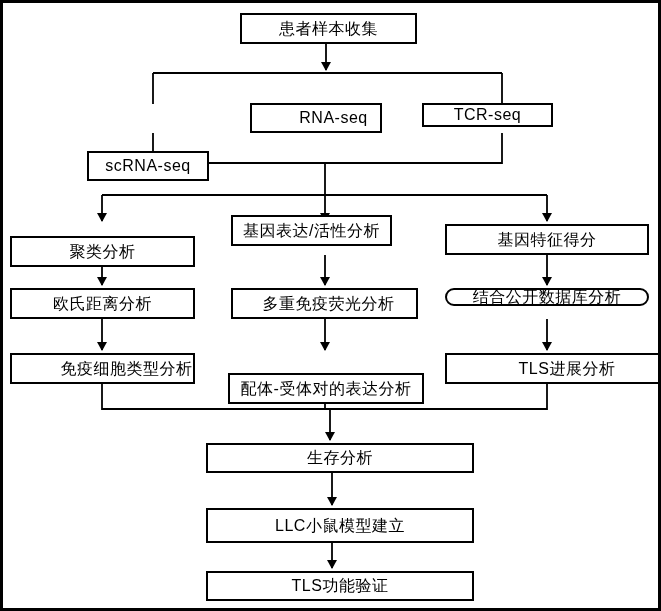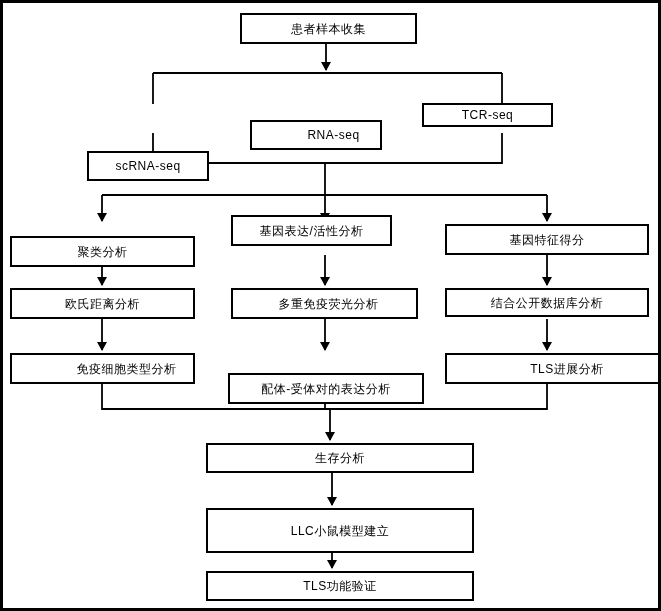--- a/index.html
+++ b/index.html
@@ -26,21 +26,21 @@
     position: absolute;
     left: 0;
     top: 0;
   }
   .node {
     position: absolute;
     box-sizing: border-box;
     background: #ffffff;
     border: 2px solid #000000;
     color: #000000;
-    font-size: 12px;
+    font-size: 16px;
     line-height: 1;
     display: flex;
     align-items: center;
     justify-content: center;
     white-space: nowrap;
     letter-spacing: 0.5px;
   }
 </style>
 </head>
 <body>
@@ -83,33 +83,33 @@
       <line x1="547" y1="319" x2="547" y2="350" marker-end="url(#arw)"></line>
       <line x1="330" y1="409" x2="330" y2="440" marker-end="url(#arw)"></line>
       <line x1="332" y1="473" x2="332" y2="505" marker-end="url(#arw)"></line>
       <line x1="332" y1="539" x2="332" y2="568" marker-end="url(#arw)"></line>
     </g>
   </svg>
 
   <div class="node" style="left:240px; top:13px;  width:177px; height:31px;">患者样本收集</div>
 
   <div class="node" style="left:87px;  top:103px; width:122px; height:30px;margin-top:48px;">scRNA-seq</div>
-  <div class="node" style="left:250px; top:120px; width:132px; height:30px;padding-left:35px;">RNA-seq</div>
+  <div class="node" style="left:250px; top:103px; width:132px; height:30px;padding-left:35px;">RNA-seq</div>
   <div class="node" style="left:422px; top:103px; width:131px; height:24px;">TCR-seq</div>
 
   <div class="node" style="left:10px;  top:236px; width:185px; height:31px;">聚类分析</div>
   <div class="node" style="left:231px; top:215px; width:161px; height:31px;">基因表达/活性分析</div>
   <div class="node" style="left:445px; top:224px; width:204px; height:31px;text-align:right;">基因特征得分</div>
 
   <div class="node" style="left:10px;  top:288px; width:185px; height:31px;">欧氏距离分析</div>
   <div class="node" style="left:231px; top:288px; width:187px; height:31px;padding-left:8px;">多重免疫荧光分析</div>
-  <div class="node" style="left:445px; top:288px; width:204px; height:29px;">结合公开数据库分析</div>
+  <div class="node" style="left:445px; top:288px; width:204px; height:18px;border-radius:15px;">结合公开数据库分析</div>
 
   <div class="node" style="left:10px;  top:353px; width:185px; height:31px;padding-left:48px;">免疫细胞类型分析</div>
   <div class="node" style="left:228px; top:353px; width:196px; height:31px;margin-top:20px;">配体-受体对的表达分析</div>
   <div class="node" style="left:445px; top:353px; width:244px; height:31px;">TLS进展分析</div>
 
   <div class="node" style="left:206px; top:443px; width:268px; height:30px;">生存分析</div>
-  <div class="node" style="left:206px; top:508px; width:268px; height:45px;">LLC小鼠模型建立</div>
+  <div class="node" style="left:206px; top:508px; width:268px; height:35px;">LLC小鼠模型建立</div>
   <div class="node" style="left:206px; top:571px; width:268px; height:30px;">TLS功能验证</div>
 
   <div class="frame"></div>
 </div>
 
 </body></html>

